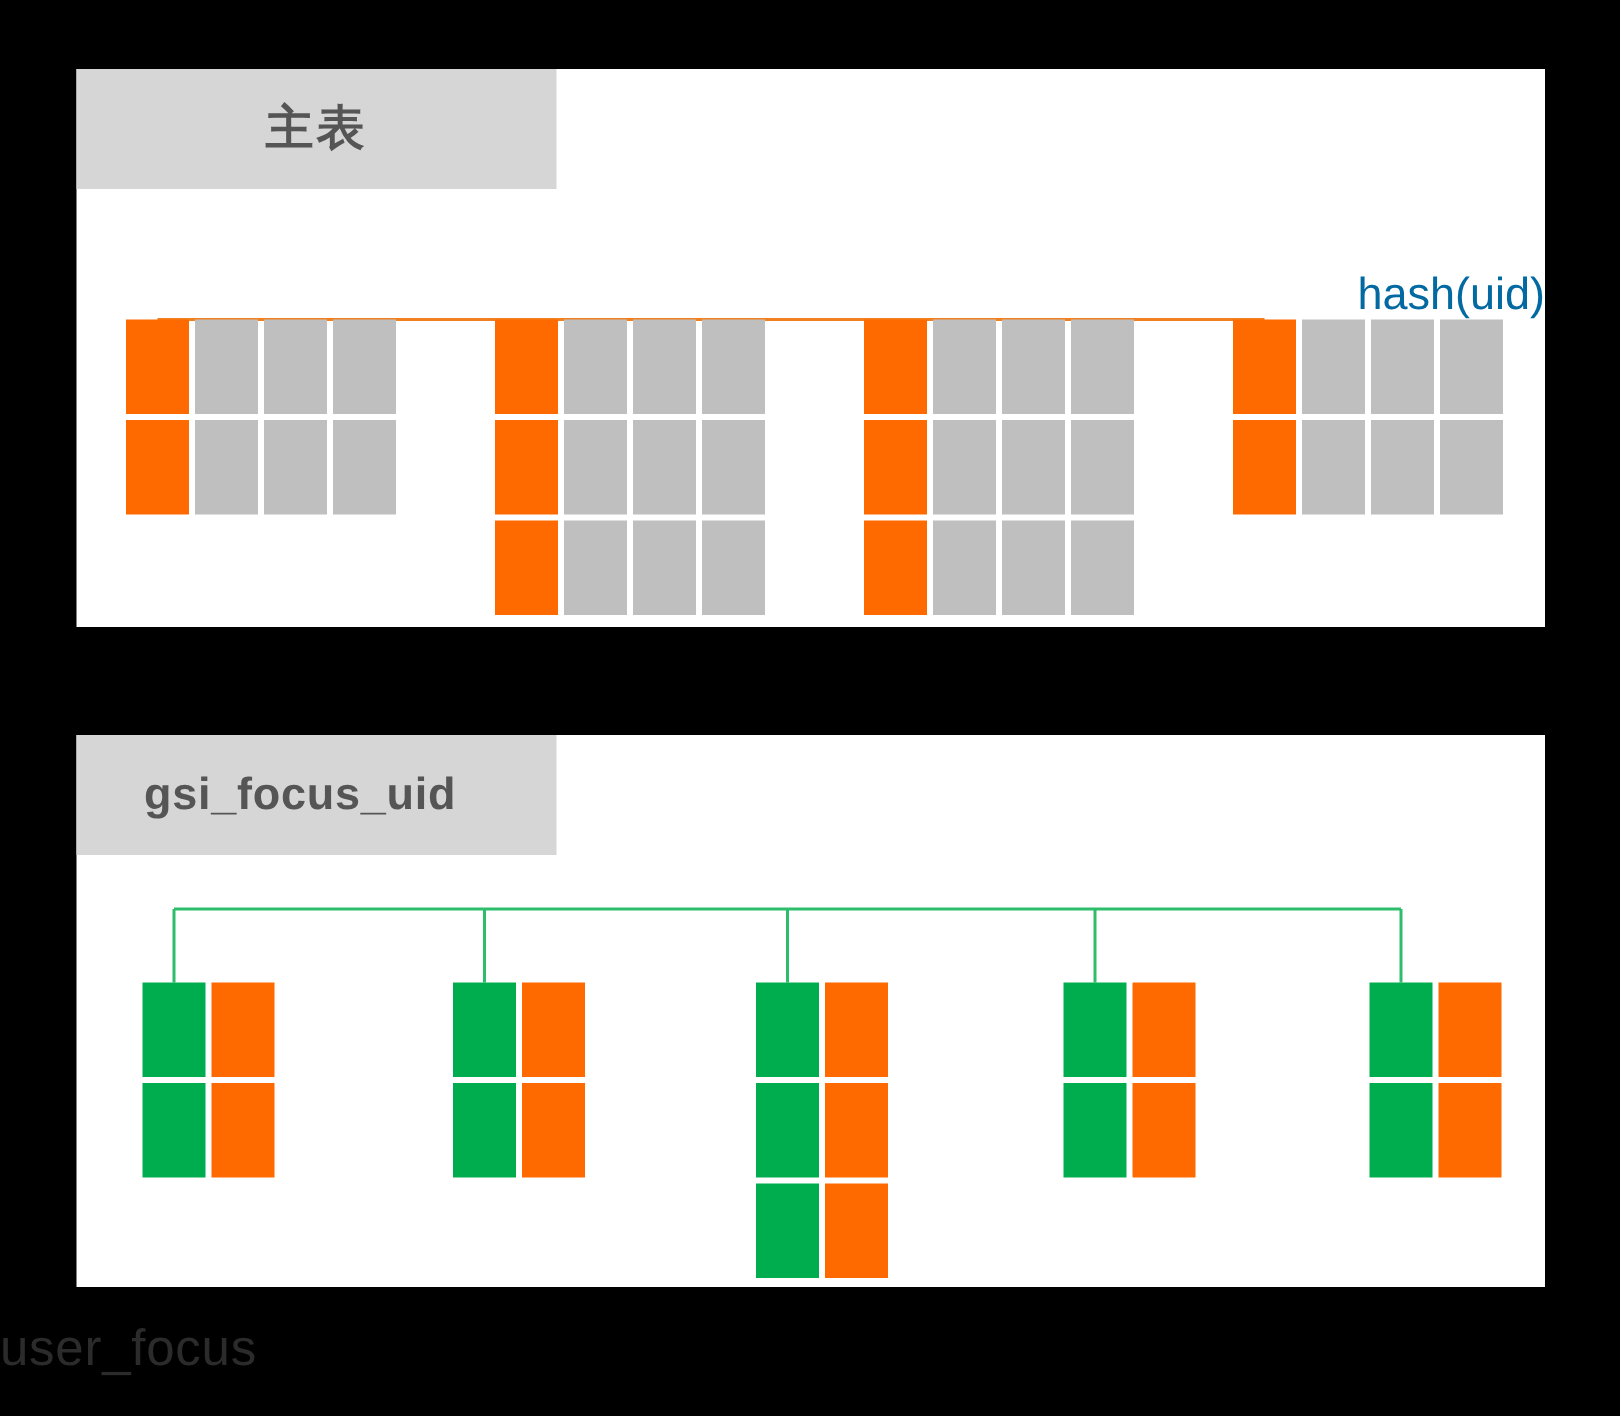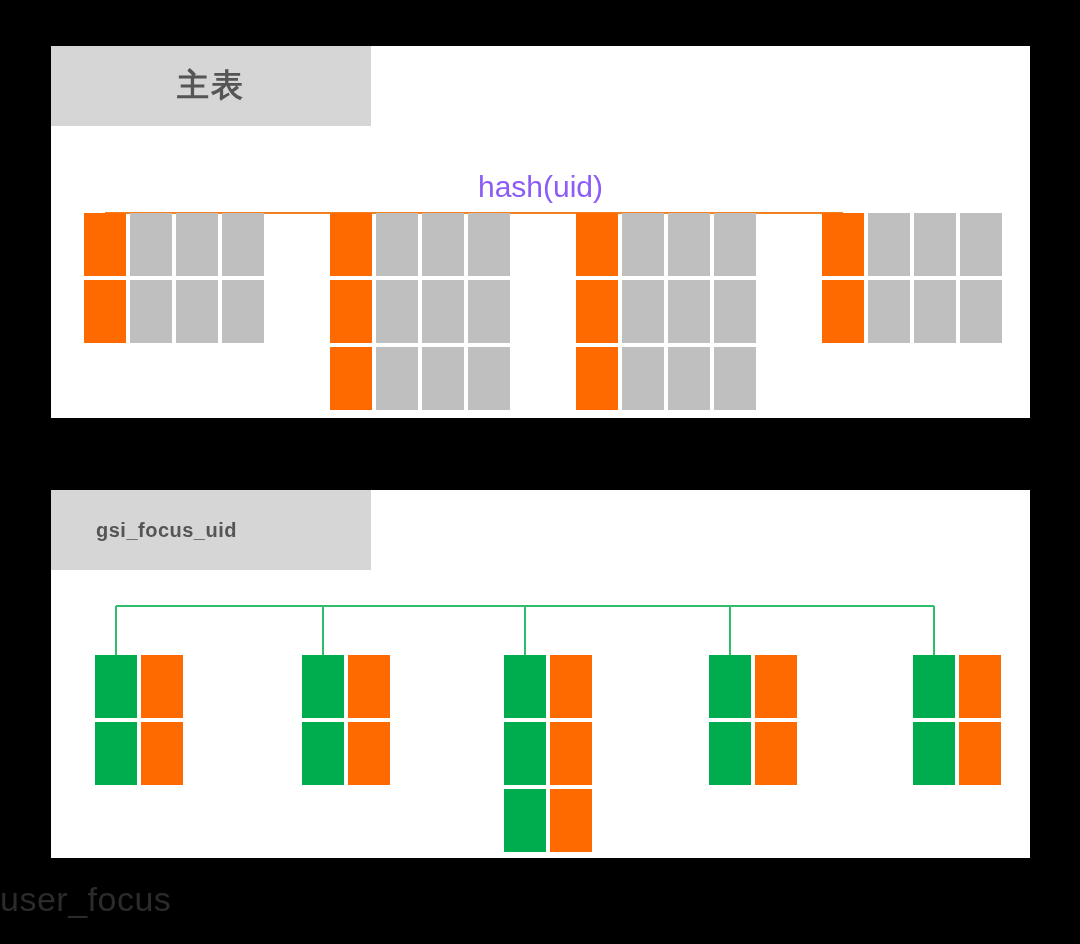--- a/index.html
+++ b/index.html
@@ -37,35 +37,36 @@
     height: 80px;
     background: #d6d6d6;
     display: flex;
     align-items: center;
     box-sizing: border-box;
   }
   #tab-main { width: 320px; justify-content: center; }
   #tab-gsi  { width: 320px; justify-content: flex-start; padding-left: 45px; }
 
   .panel-tab-label {
-    font-size: 20px;
+    font-size: 30px;
     font-weight: bold;
     color: #555555;
     letter-spacing: 0.5px;
     white-space: nowrap;
   }
   #tab-main .panel-tab-label { font-size: 32px; letter-spacing: 2px; }
 
   
   .hash-label {
     position: absolute;
     font-size: 30px;
-    color: #8b5cf6;
+    color: #0369a1;
     white-space: nowrap;
-    text-align: center;
+    text-align: right;
+    margin-top: 10px;
   }
   #hash-uid        { left: 0;  top: 124px; width: 100%; }
 
   
   .bus {
     position: absolute;
     left: 0;
     top: 0;
     overflow: visible;
     pointer-events: none;

